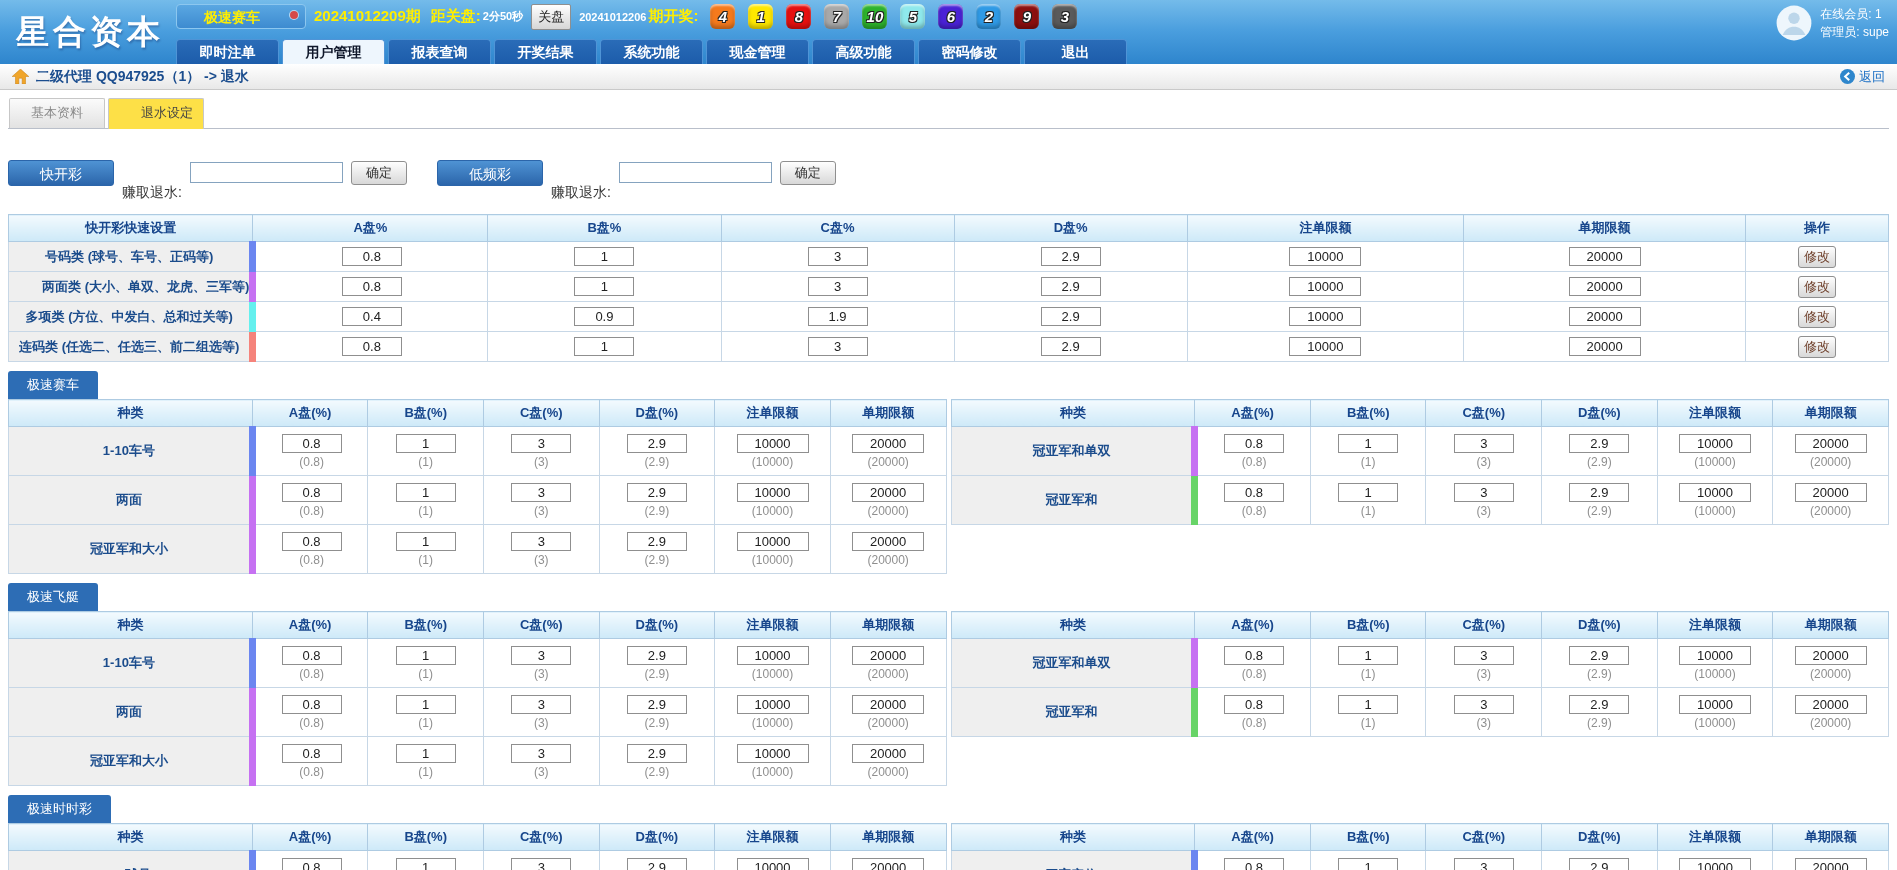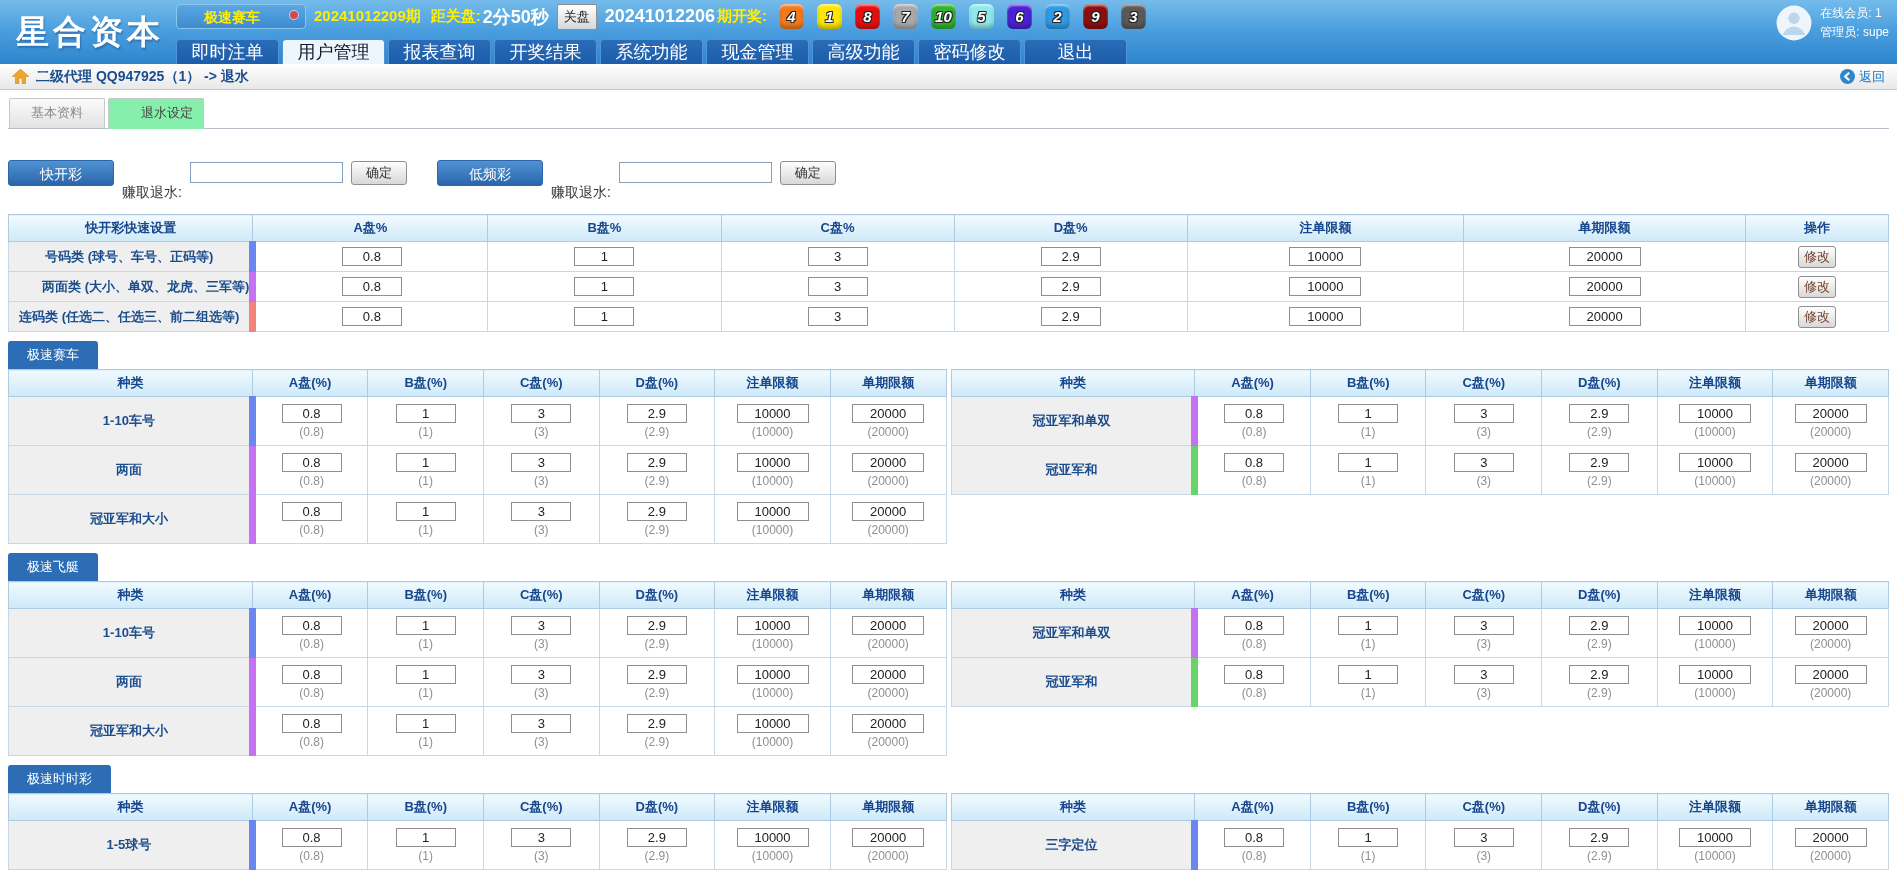--- a/index.html
+++ b/index.html
@@ -12,53 +12,53 @@
   .logo { position:absolute; left:16px; top:10px; color:#fff; font-size:33px;
     font-weight:bold; letter-spacing:4px; text-shadow:1px 2px 2px rgba(0,0,60,.25); }
   .topstrip { position:absolute; left:176px; top:3px; height:27px; display:flex;
     align-items:center; gap:8px; white-space:nowrap; }
   .game-pill { position:relative; width:130px; height:25px; line-height:24px; text-align:center;
     background:linear-gradient(#5aa7e2,#3d8bd0); border:1px solid #8cc7ef; border-radius:4px;
     color:#ffee00; font-weight:bold; font-size:14px; cursor:pointer; padding-right:18px; }
   .rec-icon { position:absolute; right:7px; top:6px; width:6px; height:6px; border-radius:50%;
     background:#fff; border:4px solid #d64a4a; box-shadow:0 0 0 1px #b7d9f2; }
   .y { color:#ffee00; font-weight:bold; font-size:15px; }
-  .w { color:#fff; font-weight:bold; font-size:18px; }
+  .w { color:#fff; font-weight:bold; font-size:11px; }
   .btn-close { background:linear-gradient(#ffffff,#d6d6d6); border:1px solid #8f8f8f;
     border-radius:2px; font-size:13px; padding:3px 6px; color:#222; cursor:pointer; }
   .balls { display:flex; gap:13px; margin-left:4px; }
   .ball { display:inline-block; width:25px; height:25px; line-height:25px; text-align:center;
     border-radius:6px; color:#fff; font-weight:bold; font-style:italic; font-size:15px;
     text-shadow:-1px -1px 0 #222,1px -1px 0 #222,-1px 1px 0 #222,1px 1px 0 #222;
     box-shadow:inset 0 2px 2px rgba(255,255,255,.55), inset 0 -3px 4px rgba(0,0,0,.28); }
-  .userinfo { position:absolute; right:8px; top:4px; display:flex; gap:7px; align-items:center;
+  .userinfo { position:absolute; right:8px; top:4px; display:flex; gap:7px; align-items:flex-end;
     color:#fff; font-size:12px; line-height:1.55; }
   .avatar { width:38px; height:38px; }
 
   
   .nav { position:absolute; left:176px; bottom:0; display:flex; gap:3px; }
   .nav-item { min-width:103px; text-align:center; line-height:25px; height:25px; padding:0 8px;
-    background:linear-gradient(#2a6cb8,#1c5caa); color:#fff; font-size:18px; font-weight:normal;
+    background:linear-gradient(#2a6cb8,#1c5caa); color:#fff; font-size:14px; font-weight:bold;
     border-radius:4px 4px 0 0; border:1px solid #4f94d6; border-bottom:none; cursor:pointer; }
   .nav-item.active { background:#eef6fd; color:#0f172a; }
 
   
   .breadcrumb-bar { height:26px; background:linear-gradient(#ffffff,#e8e8e8);
     border-bottom:1px solid #c9c9c9; display:flex; align-items:center; padding:0 12px; gap:7px; }
   .crumb-text { color:#1b4d8e; font-weight:bold; font-size:14px; }
   .back { margin-left:auto; display:flex; align-items:center; gap:4px; color:#1b6fc4;
     font-size:13px; cursor:pointer; }
 
   
   .content { padding:0 8px; }
   .tabbar { margin-top:8px; display:flex; border-bottom:1px solid #b9bfca; padding-left:1px; }
   .tab { min-width:96px; text-align:center; padding:5px 6px; margin-right:3px;
     background:linear-gradient(#fbfbfb,#e2e2e2); border:1px solid #c7c7c7; border-bottom:none;
     color:#8a8a8a; font-size:13px; border-radius:2px 2px 0 0; cursor:pointer; }
-  .tab.active { background:#86efac; color:#444; margin-bottom:-1px; padding-bottom:7px;padding-left:28px; }
+  .tab.active { background:#fde047; color:#444; margin-bottom:-1px; padding-bottom:7px;padding-left:28px; }
 
   .form-row { display:flex; align-items:center; margin:14px 0 12px; gap:8px; }
   .btn-blue { min-width:106px; height:26px; line-height:26px; text-align:center; color:#fff;
     font-size:14px; border-radius:3px; cursor:pointer;
     background:linear-gradient(#4f93d4,#2b65aa); border:1px solid #2b65aa; }
   .gap-left { margin-left:22px; }
   .lbl { font-size:14px; color:#333;margin-top:41px; }
   .txt-input { width:153px; height:21px; border:1px solid #85a3bf; }
   .btn-gray { background:linear-gradient(#fefefe,#d8d8d8); border:1px solid #8f8f8f;
     border-radius:3px; font-size:13px; padding:2px 14px; color:#333; cursor:pointer; }
@@ -209,20 +209,30 @@
           <td class="label-cell" style="border-right: 7px solid rgb(198, 113, 242); text-align: right;">两面类 (大小、单双、龙虎、三军等)</td>
           <td><input class="cell-input" value="0.8" style=""></td>
           <td><input class="cell-input" value="1" style=""></td>
           <td><input class="cell-input" value="3" style=""></td>
           <td><input class="cell-input" value="2.9" style=""></td>
           <td><input class="cell-input wide" value="10000" style=""></td>
           <td><input class="cell-input wide" value="20000" style=""></td>
           <td><button class="btn-gray modify">修改</button></td>
         </tr>
         <tr>
+          <td class="label-cell" style="border-right: 7px solid rgb(100, 240, 238);">多项类 (方位、中发白、总和过关等)</td>
+          <td><input class="cell-input" value="0.4" style=""></td>
+          <td><input class="cell-input" value="0.9" style=""></td>
+          <td><input class="cell-input" value="1.9" style=""></td>
+          <td><input class="cell-input" value="2.9" style=""></td>
+          <td><input class="cell-input wide" value="10000" style=""></td>
+          <td><input class="cell-input wide" value="20000" style=""></td>
+          <td><button class="btn-gray modify">修改</button></td>
+        </tr>
+        <tr>
           <td class="label-cell" style="border-right: 7px solid rgb(245, 131, 123); margin-left: 40px;">连码类 (任选二、任选三、前二组选等)</td>
           <td><input class="cell-input" value="0.8" style=""></td>
           <td><input class="cell-input" value="1" style=""></td>
           <td><input class="cell-input" value="3" style=""></td>
           <td><input class="cell-input" value="2.9" style=""></td>
           <td><input class="cell-input wide" value="10000" style=""></td>
           <td><input class="cell-input wide" value="20000" style=""></td>
           <td><button class="btn-gray modify">修改</button></td>
         </tr>
       </tbody>

